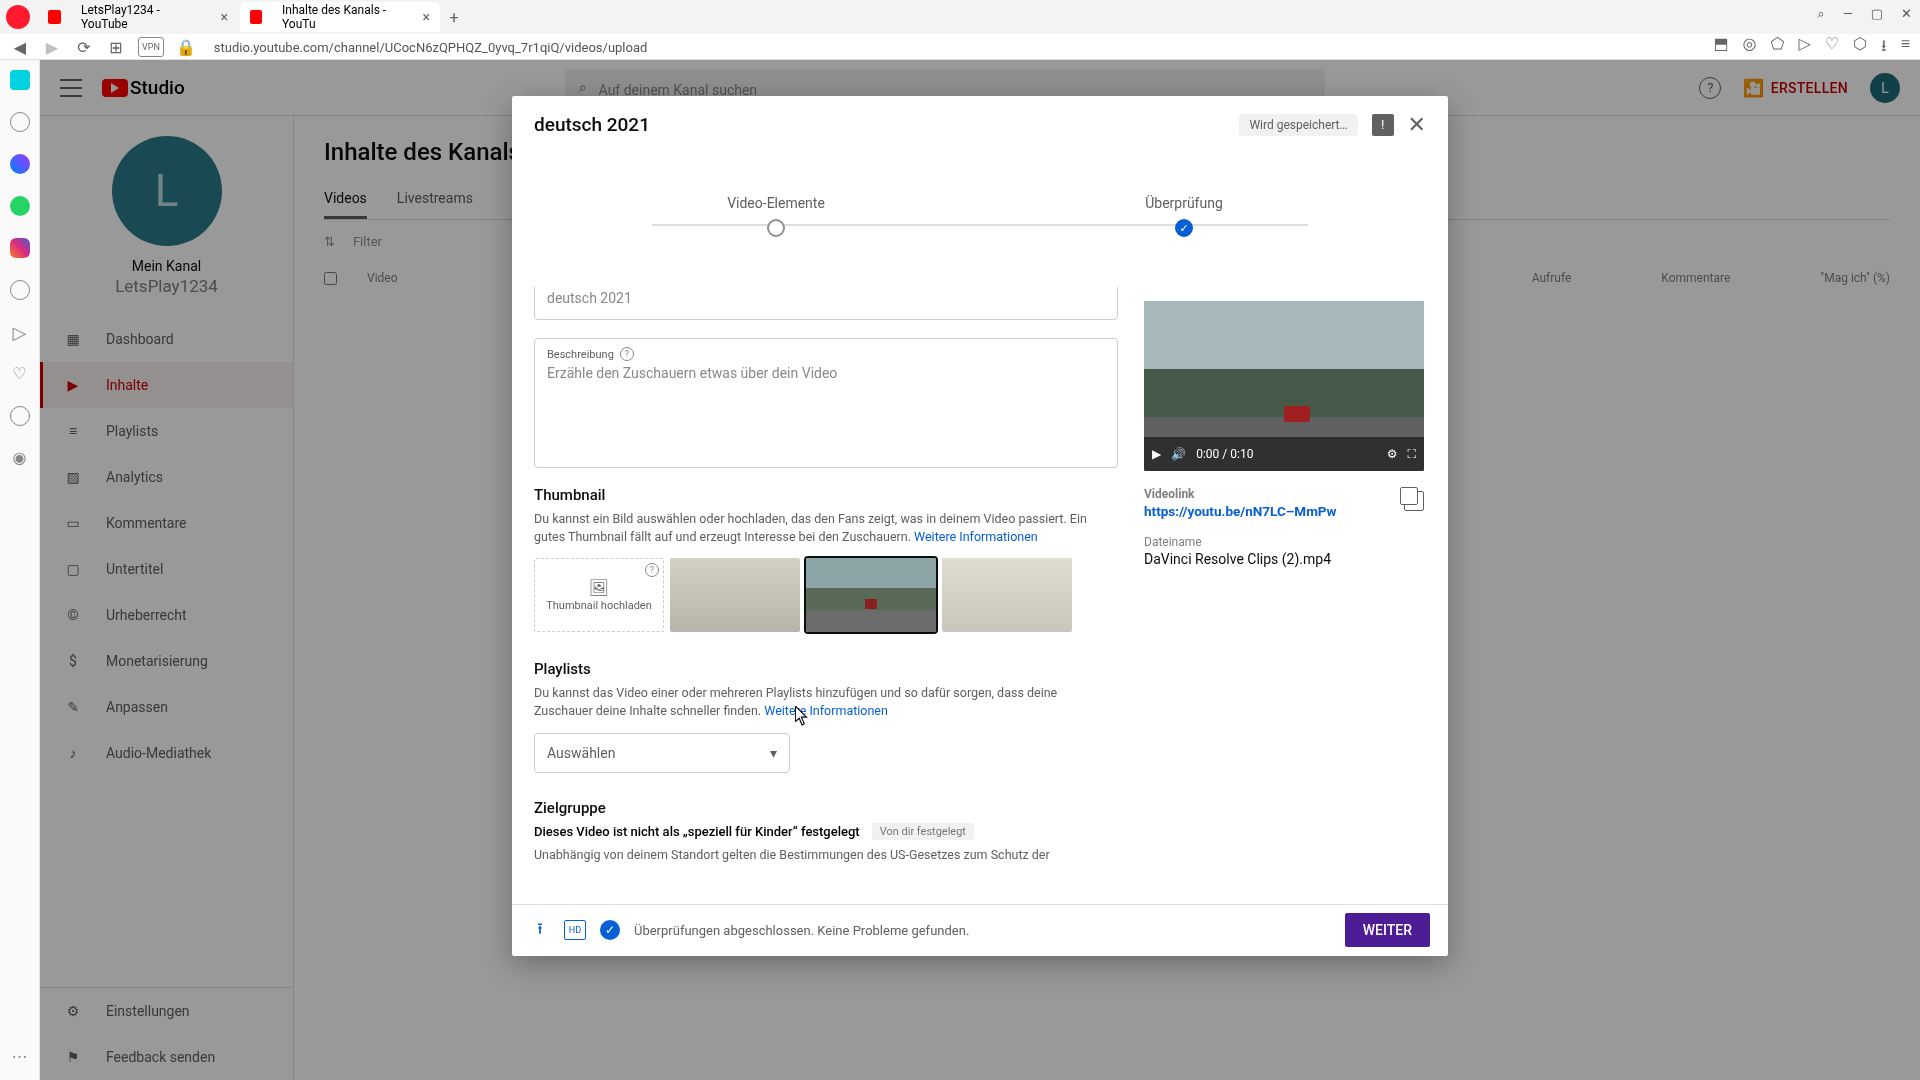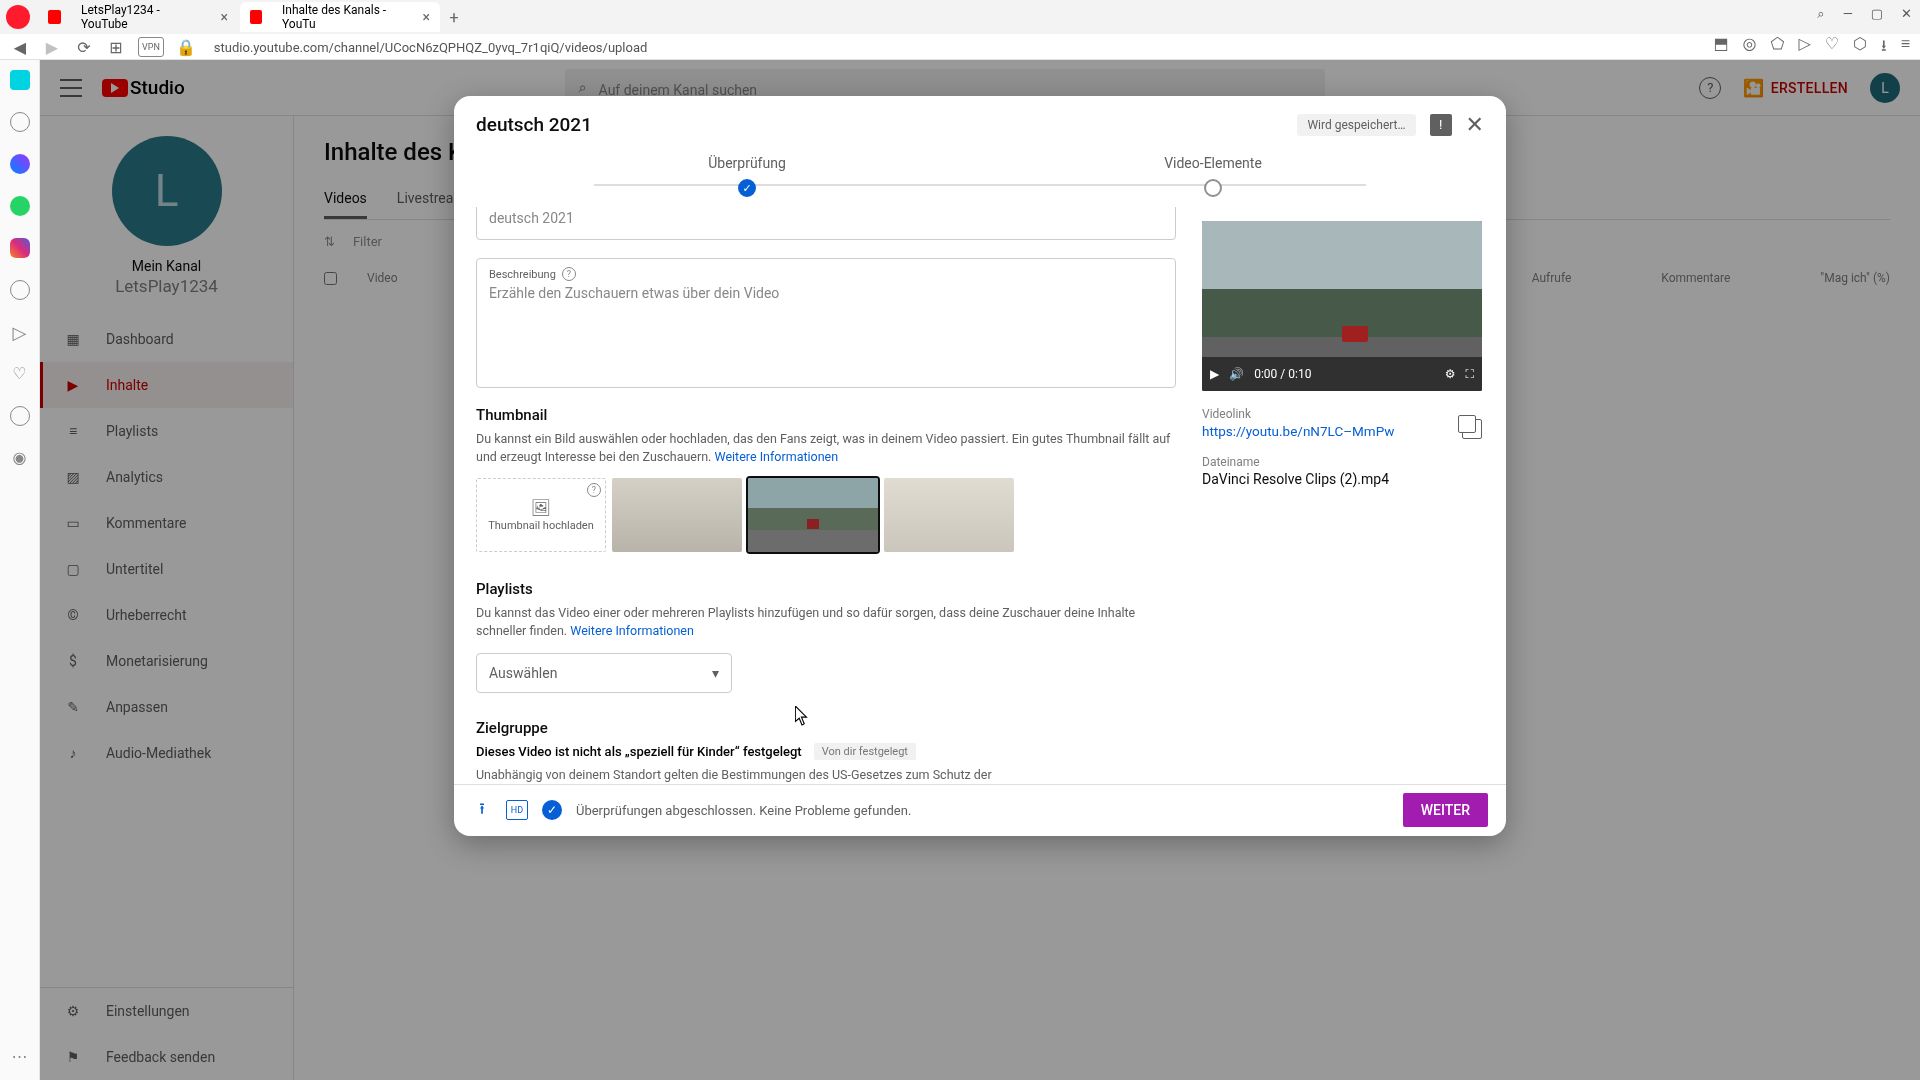--- a/index.html
+++ b/index.html
@@ -54,21 +54,21 @@
 .pg-title { font-size: 24px; font-weight: 500; color: #0d0d0d; margin-bottom: 14px; }
 .tabs-row { display: flex; gap: 30px; border-bottom: 1px solid #e0e0e0; font-size: 14px; }
 .tab-item { padding: 10px 0; color: #606060; }
 .tab-item.active { color: #0d0d0d; border-bottom: 3px solid #606060; }
 .filter-row { display: flex; align-items: center; gap: 18px; padding: 14px 0; color: #909090; font-size: 13px; }
 .table-header { display: flex; align-items: center; gap: 30px; color: #808080; font-size: 12px; padding: 8px 0; }
 .th-spacer { flex: 1; }
 
 
 .overlay { position: absolute; inset: 0; background: rgba(0,0,0,0.4); display: flex; align-items: flex-start; justify-content: center; padding-top: 36px; }
-.dialog { width: 1052px; background: #fff; border-radius: 16px; box-shadow: 0 8px 30px rgba(0,0,0,0.3); display: flex; flex-direction: column; max-height: 910px; }
+.dialog { width: 936px; background: #fff; border-radius: 2px; box-shadow: 0 8px 30px rgba(0,0,0,0.3); display: flex; flex-direction: column; max-height: 910px; gap: 40px; }
 .dlg-header { display: flex; align-items: center; padding: 16px 22px 8px; }
 .dlg-title { font-size: 19px; font-weight: 500; color: #0d0d0d; flex: 1; }
 .save-status { font-size: 12px; color: #606060; background: #f1f1f1; padding: 4px 10px; border-radius: 3px; margin-right: 14px; }
 .feedback-ico { width: 22px; height: 22px; background: #606060; margin-right: 14px; display: flex; align-items: center; justify-content: center; color: #fff; font-size: 13px; border-radius: 2px; }
 .close-x { font-size: 22px; color: #606060; cursor: pointer; }
 
 .stepper { display: flex; padding: 10px 60px 0; position: relative; }
 .step { flex: 1; text-align: center; position: relative; }
 .step-label { font-size: 14px; color: #606060; margin-bottom: 8px; }
 .step.active .step-label { color: #065fd4; font-weight: 500; }
@@ -112,28 +112,28 @@
 
 
 .preview-video { width: 100%; height: 170px; background: #222; border-radius: 2px; position: relative; overflow: hidden; }
 .scene { position: absolute; inset: 0; background: linear-gradient(#a8b8ba 0 40%, #475a4a 40% 68%, #616161 68% 100%); }
 .scene::after { content:''; position:absolute; left:50%; top:62%; width:26px; height:16px; background:#a02020; border-radius:2px; }
 .vid-controls { position: absolute; bottom: 0; left: 0; right: 0; height: 34px; background: rgba(0,0,0,0.5); display: flex; align-items: center; padding: 0 8px; gap: 10px; color: #fff; font-size: 12px; }
 .vid-time { flex: 1; }
 .meta-label { font-size: 12px; color: #808080; margin-top: 16px; }
 .meta-link { font-size: 13.5px; color: #065fd4; margin-top: 2px; }
 .meta-val { font-size: 14px; color: #0d0d0d; margin-top: 2px; }
-.link-row { display: flex; align-items: flex-end; justify-content: space-between; }
+.link-row { display: flex; align-items: center; justify-content: space-between; font-weight: bold; }
 .copy-ico { width: 20px; height: 20px; border: 1.5px solid #606060; border-radius: 2px; position: relative; margin-top: 12px; }
 .copy-ico::after { content:''; position:absolute; width: 16px; height: 16px; border: 1.5px solid #606060; border-radius: 2px; left: -5px; top: -5px; background: #fff; }
 
 .dlg-footer { height: 52px; border-top: 1px solid #e0e0e0; display: flex; align-items: center; padding: 0 18px; gap: 14px; }
 .foot-ico { width: 20px; height: 20px; color: #065fd4; display: flex; align-items: center; justify-content: center; }
 .foot-text { font-size: 13px; color: #606060; flex: 1; }
-.next-btn { background: #a21caf; color: #fff; border: none; padding: 9px 18px; font-size: 14px; font-weight: 500; border-radius: 2px; cursor: pointer; }
+.next-btn { background: #4c1d95; color: #fff; border: none; padding: 9px 18px; font-size: 14px; font-weight: 500; border-radius: 2px; cursor: pointer; }
 
 .cursor { position: absolute; width: 14px; height: 20px; pointer-events: none; z-index: 9999; }
 
 
 .dlg-left::-webkit-scrollbar { width: 8px; }
 .dlg-left::-webkit-scrollbar-thumb { background: #ccc; border-radius: 4px; }
 </style>
 </head>
 <body>
 
@@ -302,26 +302,26 @@
     <div class="dialog">
       <div class="dlg-header">
         <div class="dlg-title">deutsch 2021</div>
         <div class="save-status">Wird gespeichert…</div>
         <div class="feedback-ico">!</div>
         <div class="close-x">✕</div>
       </div>
 
       <div class="stepper">
         <div class="step-line"></div>
+        <div class="step">
+          <div class="step-label">Video-Elemente</div>
+          <div class="step-circle"></div>
+        </div>
         <div class="step done">
           <div class="step-label">Überprüfung</div>
-          <div class="step-circle"></div>
-        </div>
-        <div class="step">
-          <div class="step-label">Video-Elemente</div>
           <div class="step-circle"></div>
         </div>
       </div>
 
       <div class="dlg-body">
         <div class="dlg-left">
           <div class="field-box" style="margin-top:-20px;padding-top:18px">
             <input class="field-input" style="color: rgb(136, 136, 136); text-decoration: line-through wavy rgba(0, 0, 0, 0);" value="deutsch 2021">
           </div>
           <div class="field-box desc-box">

